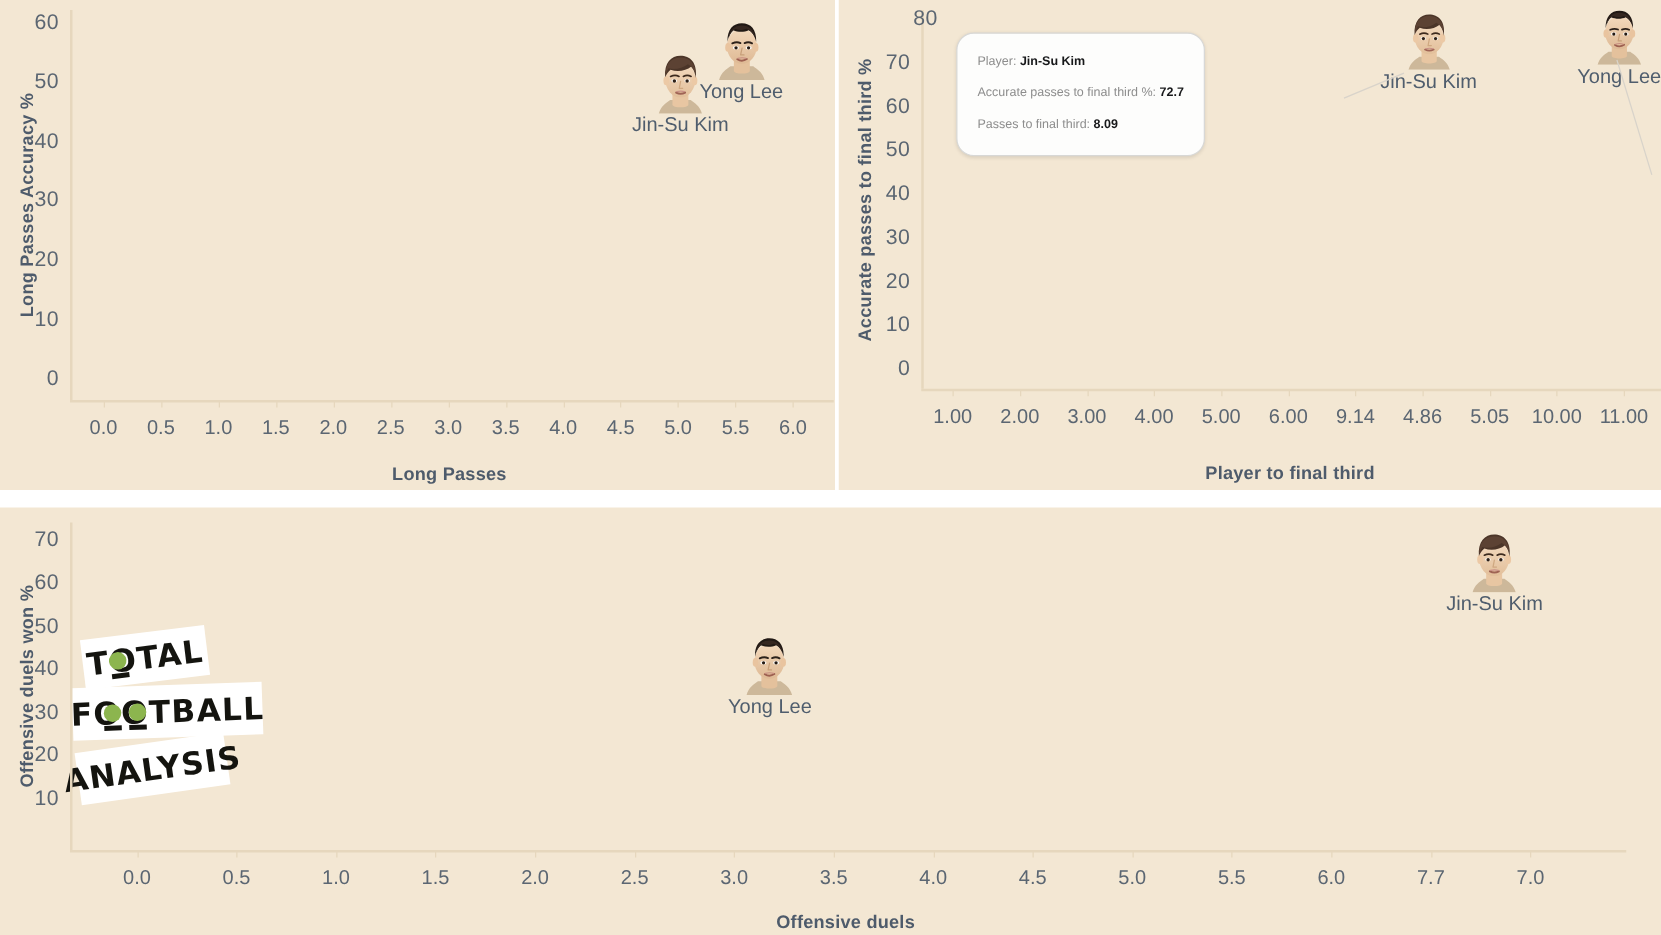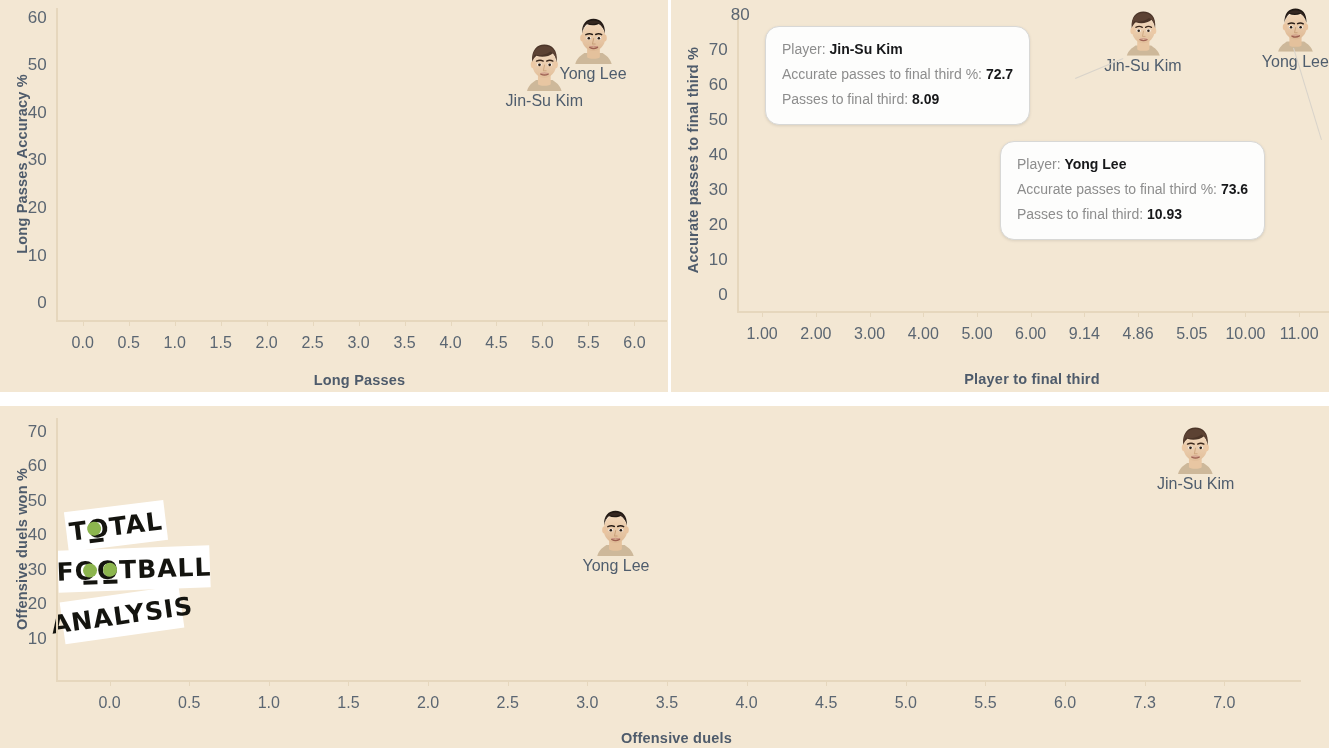--- a/index.html
+++ b/index.html
@@ -30,21 +30,21 @@
   
   .marker{position:absolute;transform:translate(-50%,-50%);}
   .face{position:relative;display:block;margin:0 auto;}
   .face svg{display:block;}
   .marker-name{margin-top:1px;color:#4f5d6d;font-size:16px;white-space:nowrap;text-align:center;}
 
   
   .tooltip{position:absolute;background:#fdfdfc;border:1.5px solid #d8d8d6;
     border-radius:14px;padding:10px 16px 12px 16px;
     box-shadow:0 1px 3px rgba(0,0,0,.10);}
-  .tt-row{color:#8d8d8d;font-size:14px;line-height:25px;white-space:nowrap;}
+  .tt-row{color:#8d8d8d;font-size:10px;line-height:25px;white-space:nowrap;}
   .tt-val{color:#17181a;font-weight:bold;}
   .leader{position:absolute;background:#d8d3ca;transform-origin:0 0;height:1px;}
 
   
   .wm{position:absolute;}
   .wm-box{position:absolute;background:#ffffff;display:flex;align-items:center;justify-content:center;}
   .wm-txt{font-family:"DejaVu Sans",sans-serif;font-weight:bold;color:#14140f;
     letter-spacing:1px;white-space:nowrap;}
   .wm-ball{position:absolute;border-radius:50%;background:#8cb54e;}
   .wm-bar{position:absolute;background:#14140f;}
@@ -284,25 +284,20 @@
     </g>
   </svg>
         </div>
         <div class="marker-name">Yong Lee</div>
       </div>
       <div class="tooltip" id="tooltip-jin-su-kim" style="left: 94px; top: 26px;">
         <div class="tt-row"><span>Player: </span><span class="tt-val">Jin-Su Kim</span></div>
         <div class="tt-row"><span>Accurate passes to final third %: </span><span class="tt-val">72.7</span></div>
         <div class="tt-row"><span>Passes to final third: </span><span class="tt-val">8.09</span></div>
       </div>
-      <div class="tooltip" id="tooltip-yong-lee" style="left: 329px; top: 141px;">
-        <div class="tt-row"><span>Player: </span><span class="tt-val">Yong Lee</span></div>
-        <div class="tt-row"><span>Accurate passes to final third %: </span><span class="tt-val">73.6</span></div>
-        <div class="tt-row"><span>Passes to final third: </span><span class="tt-val">10.93</span></div>
-      </div>
       <div class="leader" style="left: 404px; top: 78px; width: 52px; transform: rotate(-22.6199deg);"></div>
       <div class="leader" style="left: 650px; top: 140px; width: 96.1665px; transform: rotate(-106.928deg);"></div>
     </div>
 
   <div class="panel" id="panel-b">
     <div class="plotarea" id="plot-b" style="left: 57px; top: 12px; width: 1239px; height: 262px;"></div>
     <div class="ylabel" id="ylab-b" style="left: 14px; top: 143px; transform: rotate(-90deg) translateX(-50%);">Offensive duels won %</div>
     <div class="xlabel" id="xlab-b" style="left: 676.5px; top: 324px;">Offensive duels</div>
 
     <div class="wm" id="watermark" style="left: 58px; top: 100px; width: 230px; height: 160px;">
@@ -351,21 +346,21 @@
       <div class="xtick-lbl" style="left: 746.572px; top: 288px;">4.0</div>
       <div class="tick" style="left: 826.199px; top: 275px; width: 1px; height: 5px;"></div>
       <div class="xtick-lbl" style="left: 826.199px; top: 288px;">4.5</div>
       <div class="tick" style="left: 905.826px; top: 275px; width: 1px; height: 5px;"></div>
       <div class="xtick-lbl" style="left: 905.826px; top: 288px;">5.0</div>
       <div class="tick" style="left: 985.454px; top: 275px; width: 1px; height: 5px;"></div>
       <div class="xtick-lbl" style="left: 985.454px; top: 288px;">5.5</div>
       <div class="tick" style="left: 1065.08px; top: 275px; width: 1px; height: 5px;"></div>
       <div class="xtick-lbl" style="left: 1065.08px; top: 288px;">6.0</div>
       <div class="tick" style="left: 1144.71px; top: 275px; width: 1px; height: 5px;"></div>
-      <div class="xtick-lbl" style="left: 1144.71px; top: 288px;">7.3</div>
+      <div class="xtick-lbl" style="left: 1144.71px; top: 288px;">7.7</div>
       <div class="tick" style="left: 1224.34px; top: 275px; width: 1px; height: 5px;"></div>
       <div class="xtick-lbl" style="left: 1224.34px; top: 288px;">7.0</div>
       <div class="marker" style="left: 615.983px; top: 134.382px;">
         <div class="face" style="width: 42px;">
           <svg width="42" height="51" viewBox="0 0 46 56">
     <defs>
       <clipPath id="ck2">
                 <rect x="0" y="0" width="46" height="56"></rect>
               </clipPath>
       <linearGradient id="sk2" x1="0" y1="0" x2="0" y2="1">

